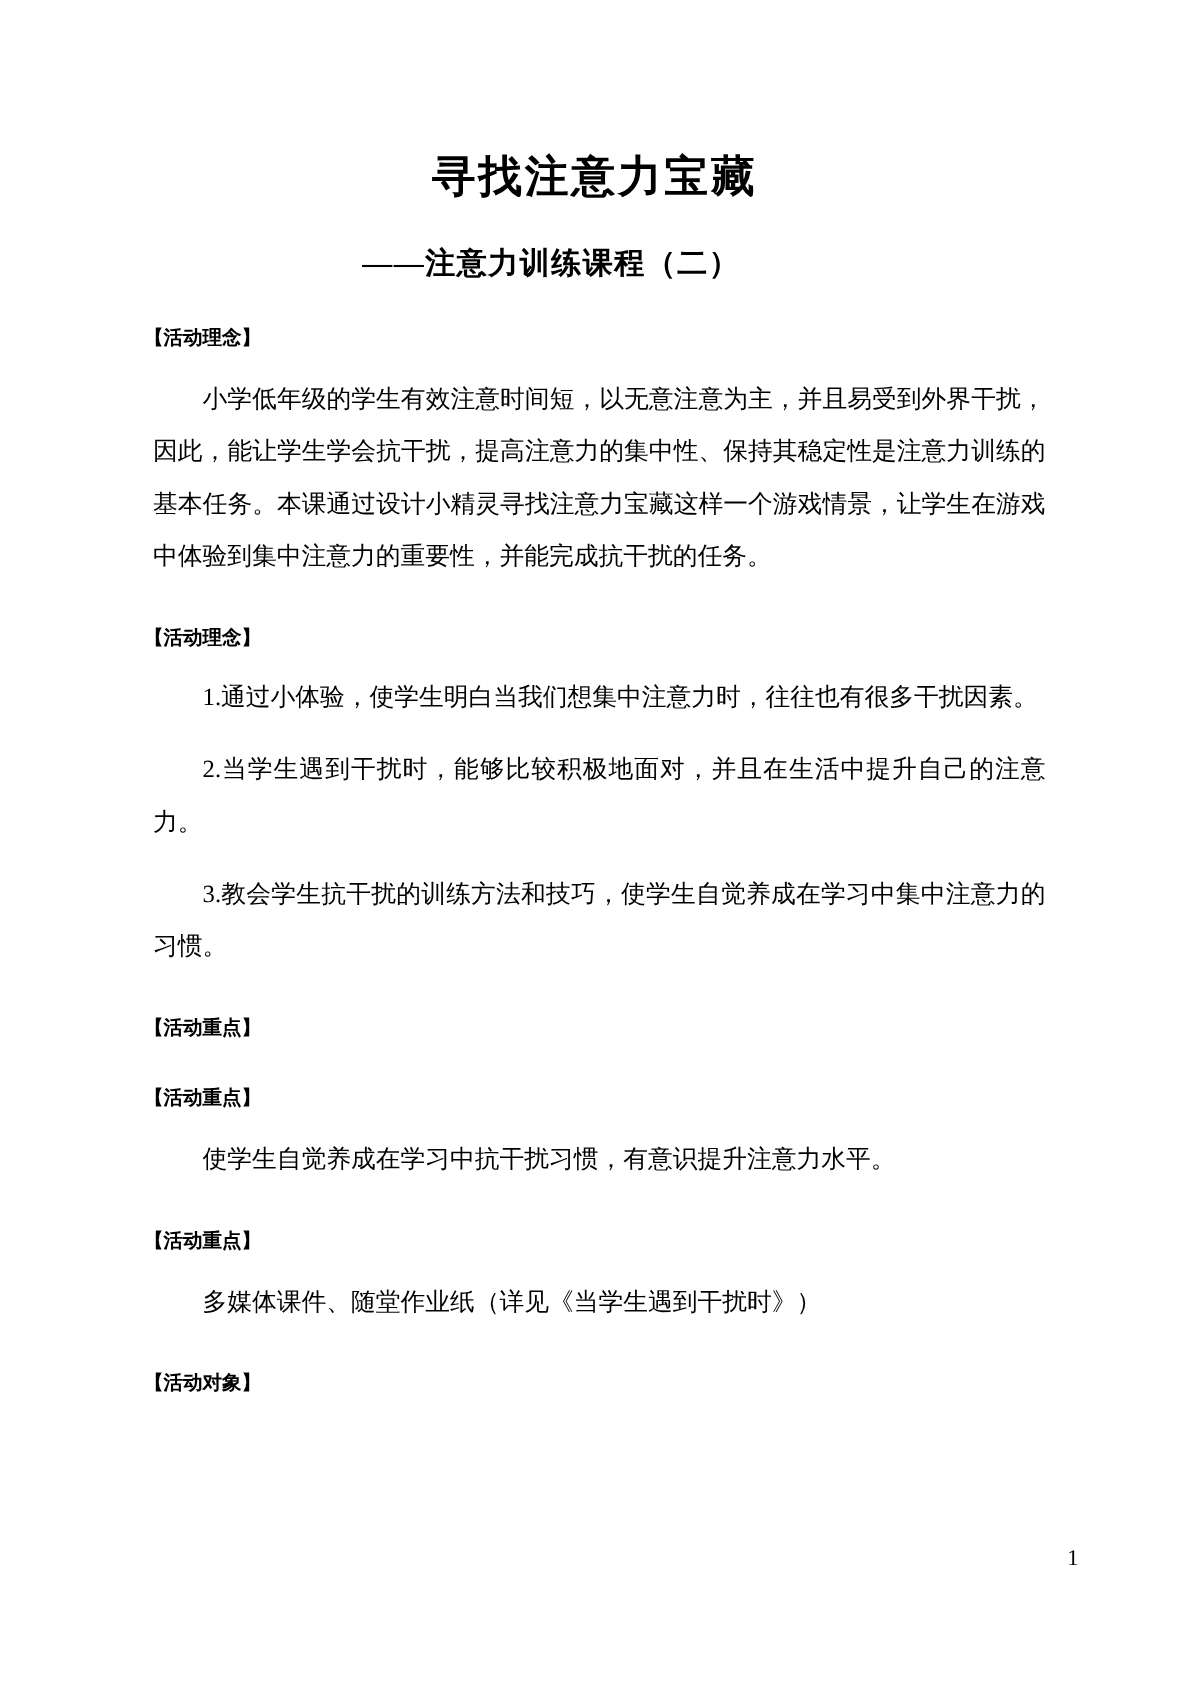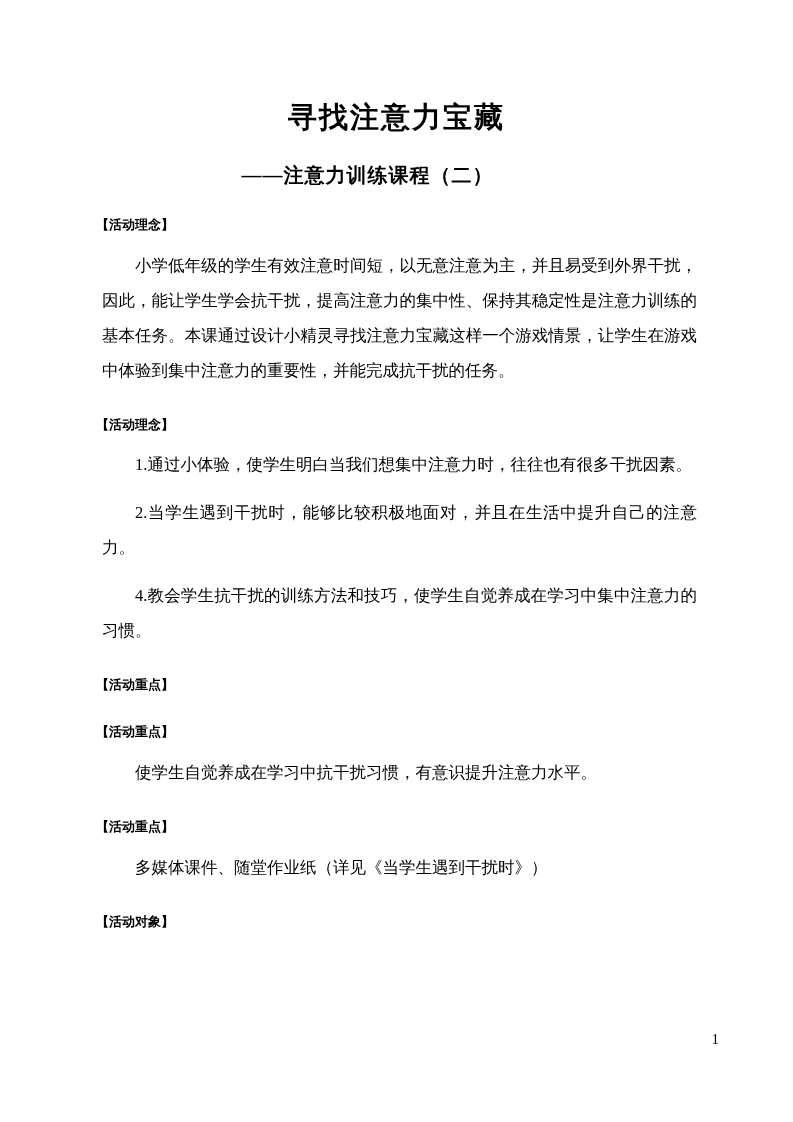--- a/index.html
+++ b/index.html
@@ -68,21 +68,21 @@
 
   <div class="section">
     <div class="sec-heading">【活动理念】</div>
     <p class="para">小学低年级的学生有效注意时间短，以无意注意为主，并且易受到外界干扰，因此，能让学生学会抗干扰，提高注意力的集中性、保持其稳定性是注意力训练的基本任务。本课通过设计小精灵寻找注意力宝藏这样一个游戏情景，让学生在游戏中体验到集中注意力的重要性，并能完成抗干扰的任务。</p>
   </div>
 
   <div class="section">
     <div class="sec-heading">【活动理念】</div>
     <p class="para">1.通过小体验，使学生明白当我们想集中注意力时，往往也有很多干扰因素。</p>
     <p class="para">2.当学生遇到干扰时，能够比较积极地面对，并且在生活中提升自己的注意力。</p>
-    <p class="para">4.教会学生抗干扰的训练方法和技巧，使学生自觉养成在学习中集中注意力的习惯。</p>
+    <p class="para">3.教会学生抗干扰的训练方法和技巧，使学生自觉养成在学习中集中注意力的习惯。</p>
   </div>
 
   <div class="section">
     <div class="sec-heading">【活动重点】</div>
   </div>
 
   <div class="section">
     <div class="sec-heading">【活动重点】</div>
     <p class="para">使学生自觉养成在学习中抗干扰习惯，有意识提升注意力水平。</p>
   </div>

